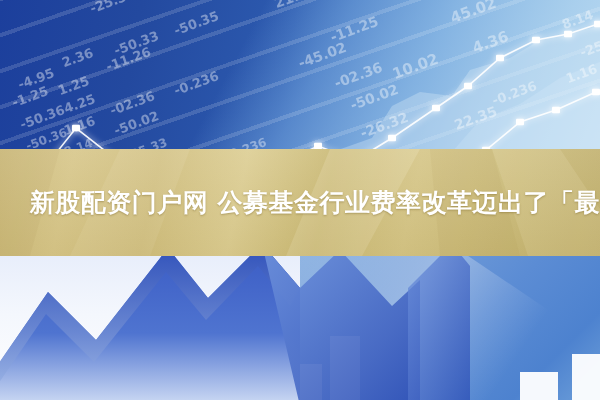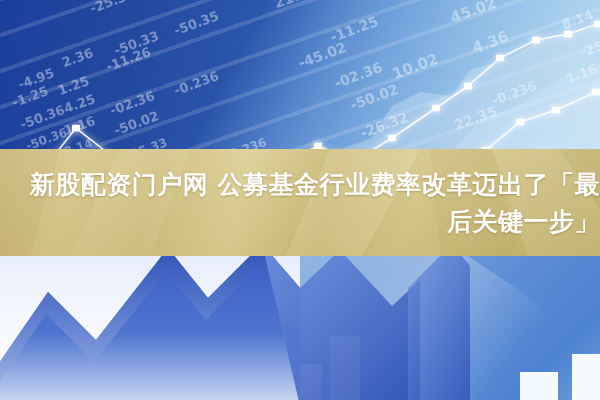--- a/index.html
+++ b/index.html
@@ -251,16 +251,15 @@
       <path d="M430,0 L492,0 L520,107 L440,107 Z" fill="rgba(180,158,88,0.28)"></path>
       <path d="M492,0 L560,0 L600,60 L600,107 L528,107 Z" fill="rgba(255,248,214,0.22)"></path>
       <path d="M120,0 L190,0 L150,107 L70,107 Z" fill="rgba(255,250,228,0.16)"></path>
       <path d="M0,0 L60,0 L30,107 L0,107 Z" fill="rgba(168,146,80,0.20)"></path>
     </svg>
     <div class="gold-veil"></div>
   </div>
 
   <div class="title">
     <span class="line line1">新股配资门户网 公募基金行业费率改革迈出了「最</span>
-    <span class="line line2">后关键一步」</span>
   </div>
 
 </div>
 
 </body></html>

